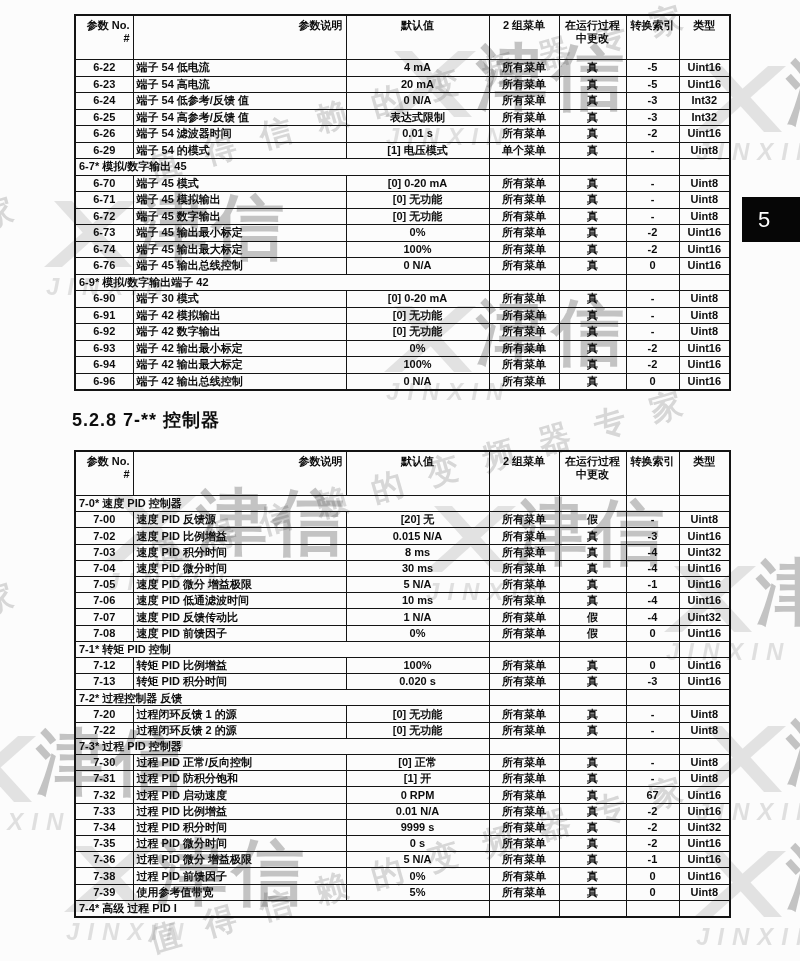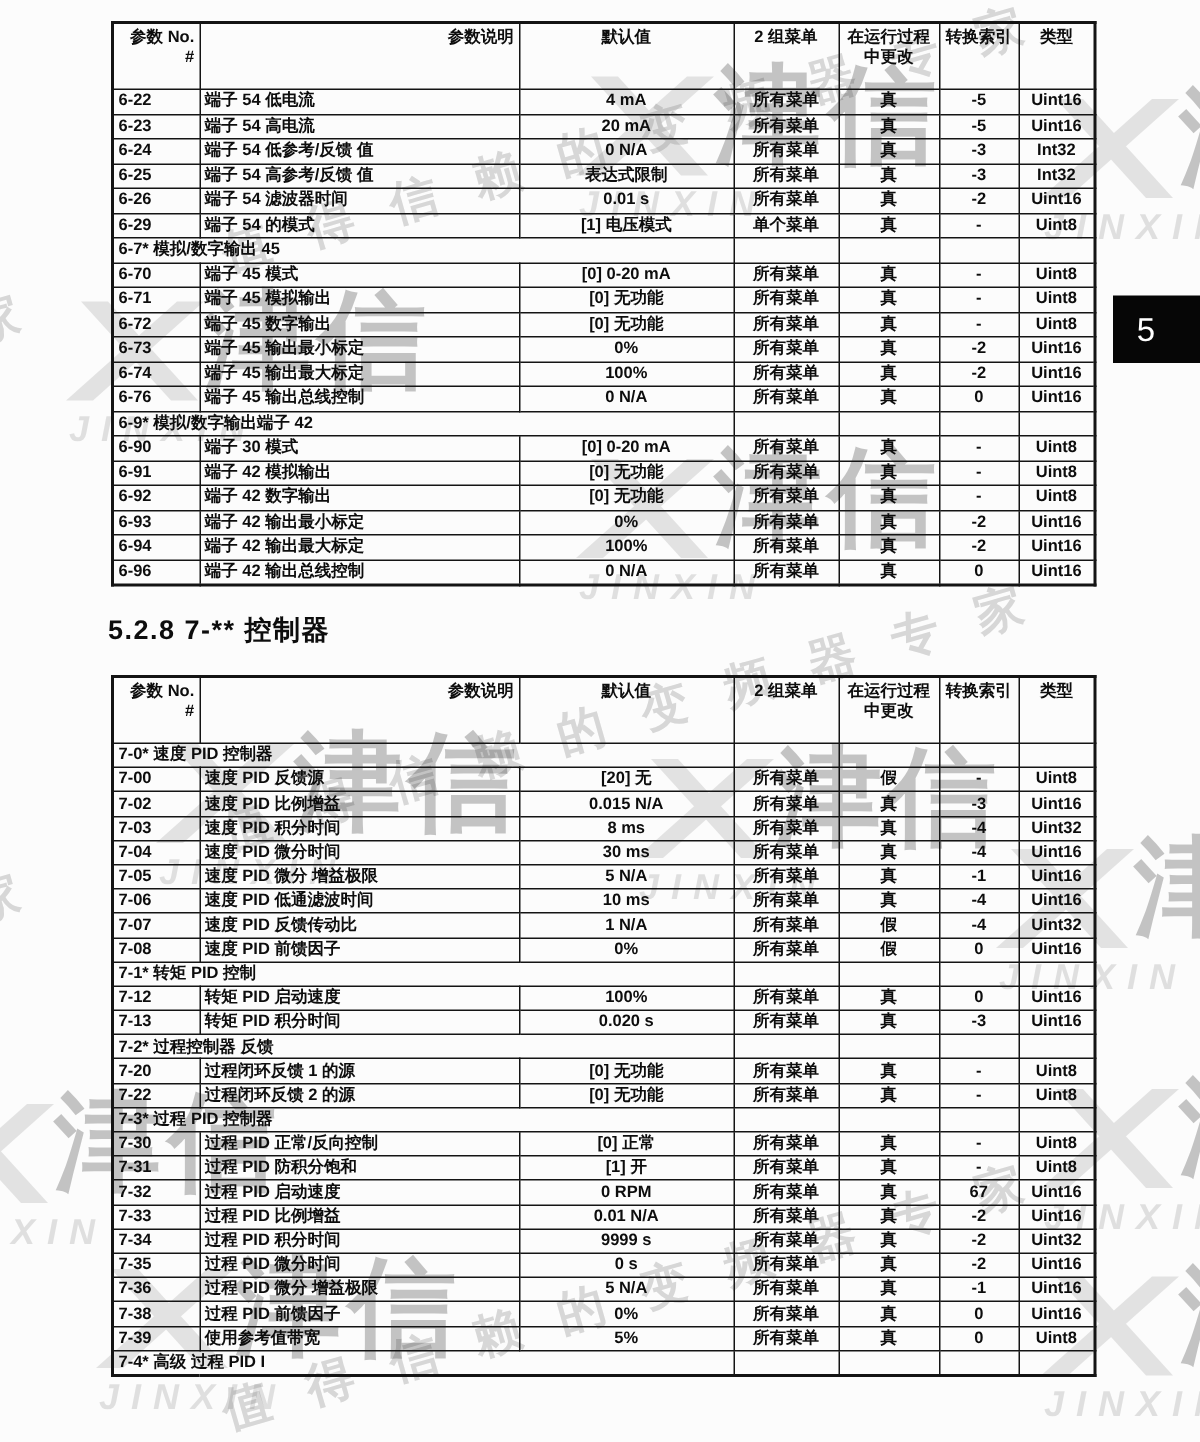--- a/index.html
+++ b/index.html
@@ -45,21 +45,21 @@
     padding:0 3px;line-height:1.15;overflow:hidden;white-space:nowrap;
     background:transparent;
   }
   table.param th{
     height:40px;vertical-align:top;padding-top:3px;
     white-space:pre-line;text-align:center;font-size:11px;
   }
   table.param th.h-no,table.param th.h-desc{text-align:right;padding-left:5px;}
   #table1 td{height:15.5px;}
   #table2 td{height:15.2px;}
-  td.c0{text-align:left;padding-left:5px;}
+  td.c0{text-align:center;padding-left:5px;}
   td.c1{text-align:left;padding-left:6px;margin-top:20px;}
   td.c2,td.c3,td.c4,td.c5,td.c6{text-align:center;}
   td.sec{text-align:left;padding-left:5px;}
 
   .heading{
     position:absolute;left:72px;top:408px;
     font-size:18px;font-weight:700;color:#0d0d0d;letter-spacing:1px;
   }
 
   .side-tab{
@@ -480,21 +480,21 @@
           </tr>
           <tr>
             <td colspan="3" class="sec">7-1* 转矩 PID 控制</td>
             <td></td>
             <td></td>
             <td></td>
             <td></td>
           </tr>
           <tr>
             <td class="c0">7-12</td>
-            <td class="c1">转矩 PID 启动速度</td>
+            <td class="c1">转矩 PID 比例增益</td>
             <td class="c2">100%</td>
             <td class="c3">所有菜单</td>
             <td class="c4">真</td>
             <td class="c5">0</td>
             <td class="c6">Uint16</td>
           </tr>
           <tr>
             <td class="c0">7-13</td>
             <td class="c1">转矩 PID 积分时间</td>
             <td class="c2">0.020 s</td>

